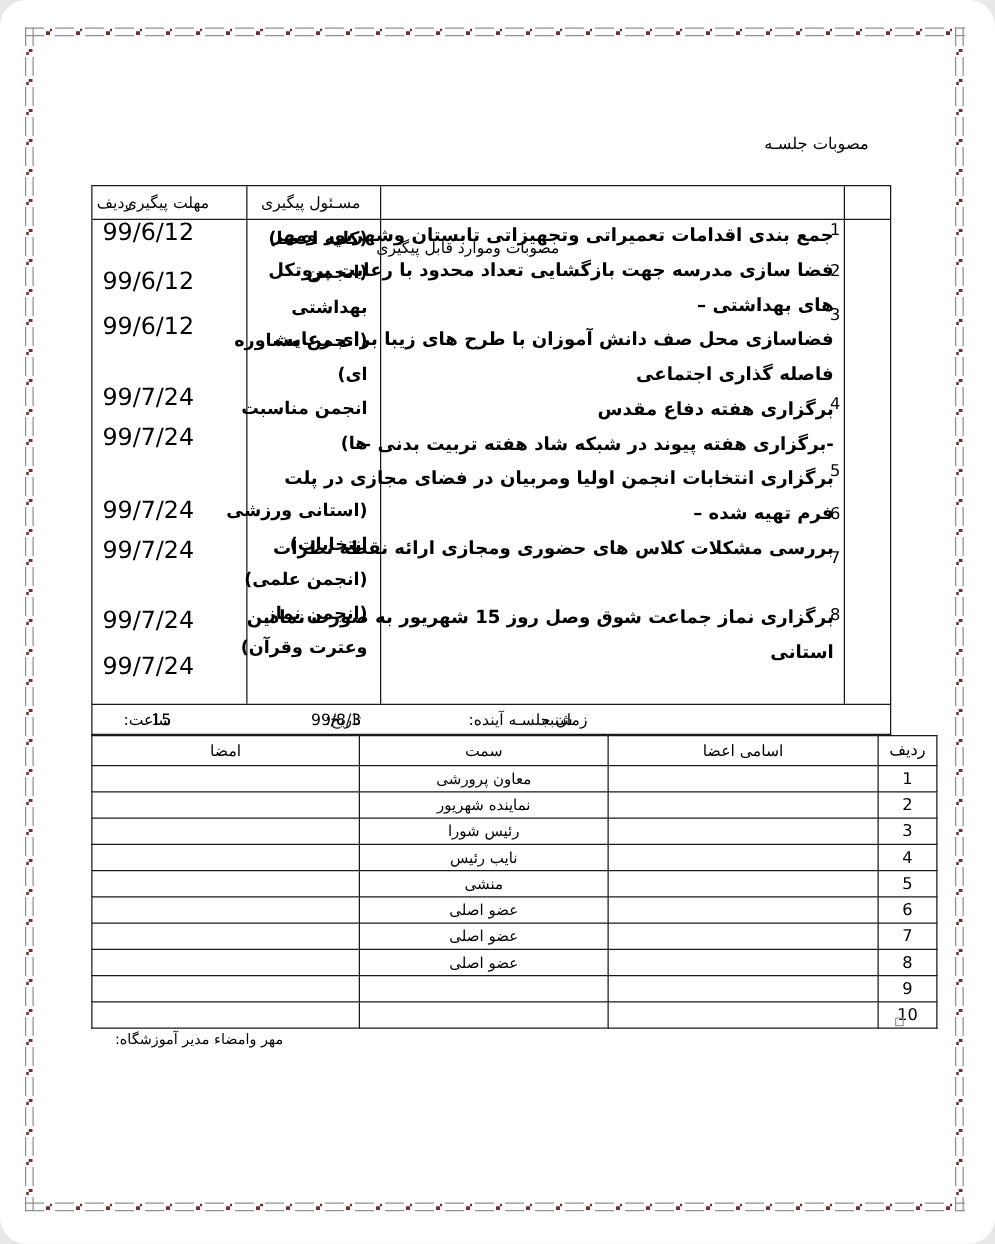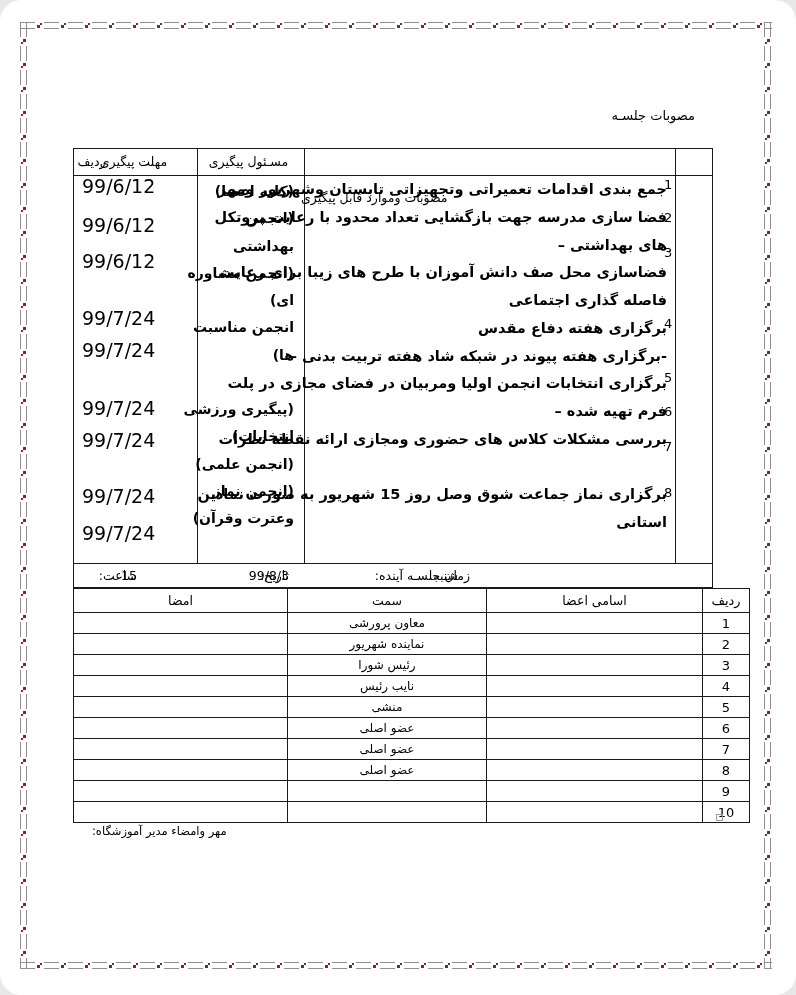--- a/index.html
+++ b/index.html
@@ -156,21 +156,21 @@
         <div class="resp-lines">
 
         <div class="resp-line">(کلیه اعضا)</div>
             <div class="resp-line">(انجمن</div>
             <div class="resp-line">بهداشتی</div>
             <div class="resp-line">(انجمن مشاوره</div>
             <div class="resp-line">ای)</div>
             <div class="resp-line">انجمن مناسبت</div>
             <div class="resp-line">ها)</div>
             <div class="resp-line"></div>
-            <div class="resp-line">(پیگیری ورزشی</div>
+            <div class="resp-line">(استانی ورزشی</div>
             <div class="resp-line">انتخابات)</div>
             <div class="resp-line">(انجمن علمی)</div>
             <div class="resp-line">(انجمن نماز</div>
             <div class="resp-line">وعترت وقرآن)</div>
           </div>
       </div>
       <div class="col col-dead">
 
       <div class="deadline" style="top: 0px;">99/6/12</div>
           <div class="deadline" style="top: 39px;">99/6/12</div>

